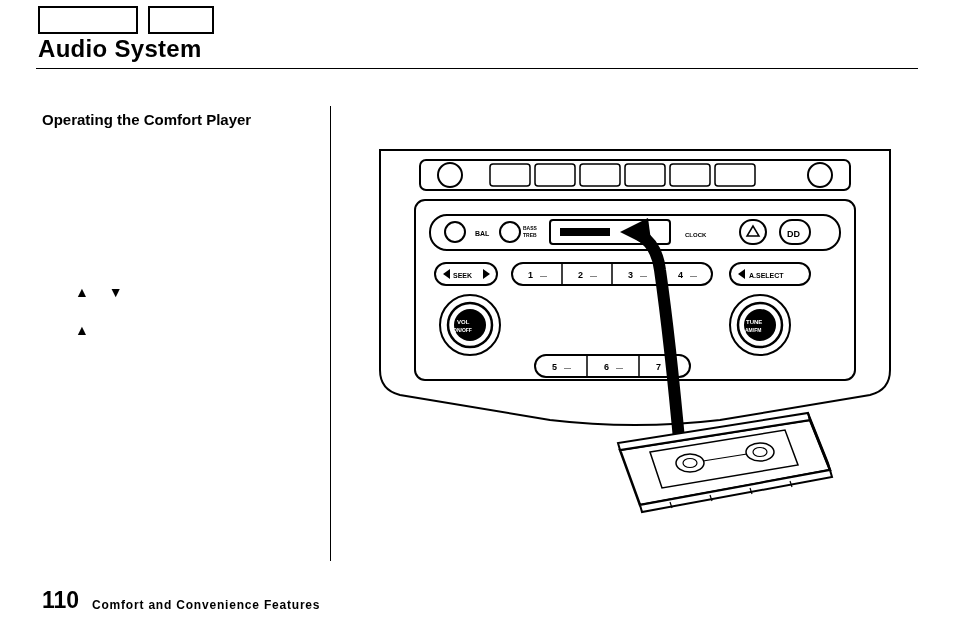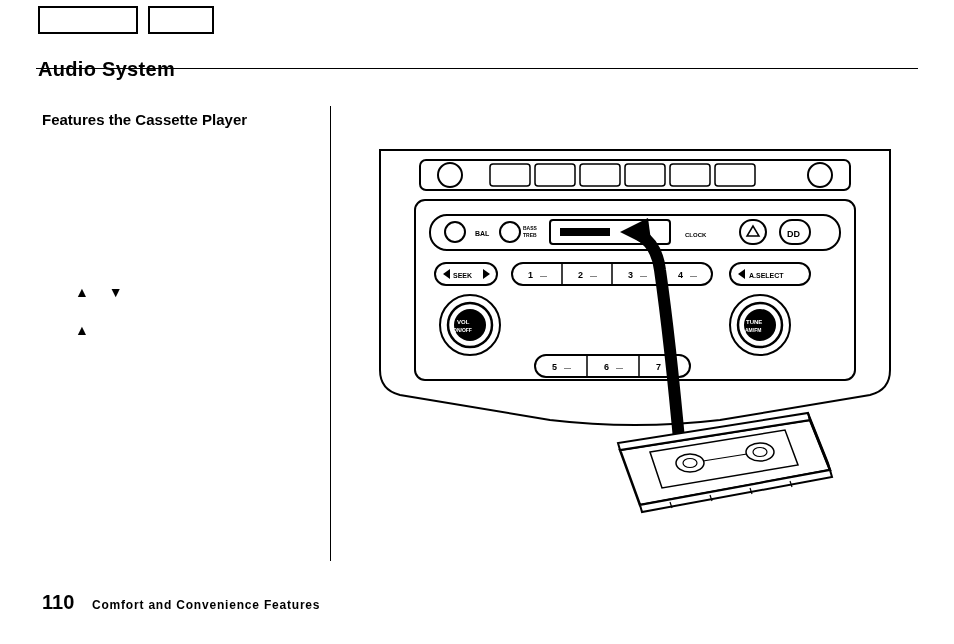--- a/index.html
+++ b/index.html
@@ -19,23 +19,23 @@
     gap: 10px;
   }
   .top-boxes div {
     border: 2px solid #000;
     height: 28px;
   }
   .top-boxes div:first-child { width: 100px; }
   .top-boxes div:last-child { width: 66px; }
   .page-title {
     position: absolute;
-    top: 58px;
+    top: 35px;
     left: 38px;
-    font-size: 20px;
+    font-size: 24px;
     font-weight: bold;
     letter-spacing: 0.3px;
   }
   .title-underline {
     position: absolute;
     top: 68px;
     left: 36px;
     right: 36px;
     height: 1px;
     background: #000;
@@ -61,21 +61,21 @@
     display: flex;
     gap: 20px;
     font-size: 14px;
   }
   .tri-row-1 { top: 284px; }
   .tri-row-2 { top: 322px; }
   .page-number {
     position: absolute;
     bottom: 30px;
     left: 42px;
-    font-size: 20px;
+    font-size: 23px;
     font-weight: bold;
   }
   .footer-label {
     position: absolute;
     bottom: 32px;
     left: 92px;
     font-size: 12px;
     font-weight: bold;
     letter-spacing: 0.8px;
   }
@@ -93,21 +93,21 @@
 <body>
 
 <div class="top-boxes">
   <div></div>
   <div></div>
 </div>
 
 <div class="page-title">Audio System</div>
 <div class="title-underline"></div>
 
-<div class="section-subtitle">Features the Cassette Player</div>
+<div class="section-subtitle">Operating the Comfort Player</div>
 
 <div class="vertical-divider"></div>
 
 <div class="triangle-row tri-row-1">
   <span>▲</span>
   <span>▼</span>
 </div>
 <div class="triangle-row tri-row-2">
   <span>▲</span>
 </div>

